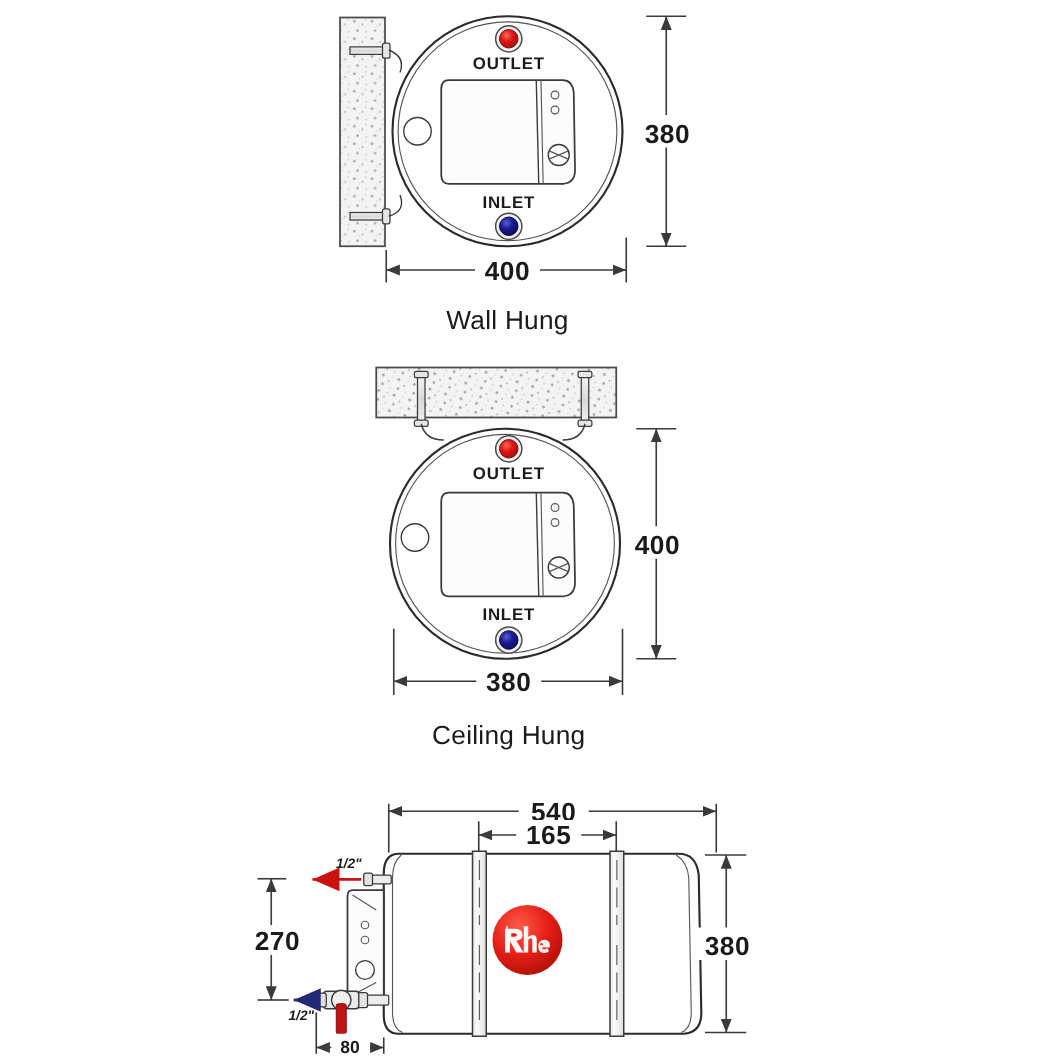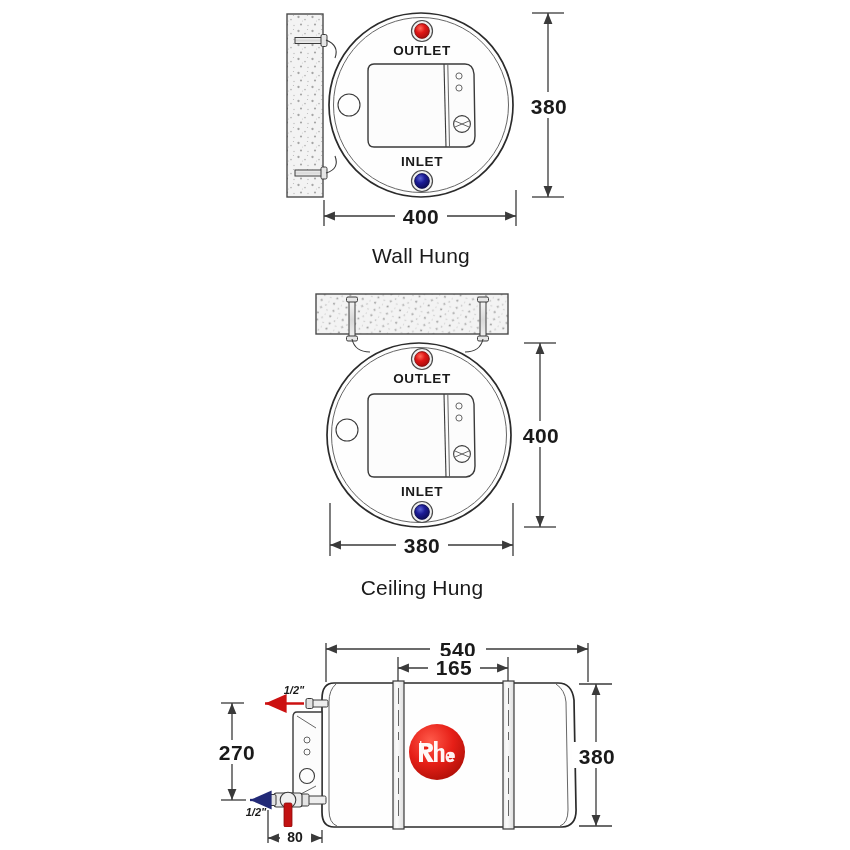--- a/index.html
+++ b/index.html
@@ -11,21 +11,21 @@
   body {
     width: 850px;
     height: 850px;
     overflow: hidden;
     font-family: "Liberation Sans", sans-serif;
     color: #1a1a1a;
     position: relative;
   }
   #diagram-root {
     position: absolute;
-    left: 16px; top: 0;
+    left: 1px; top: 0;
     width: 729px;
     height: 850px;
   }
   svg.sheet {
     display: block;
     width: 850px;
     height: 850px;
   }
   text {
     font-family: "Liberation Sans", sans-serif;

